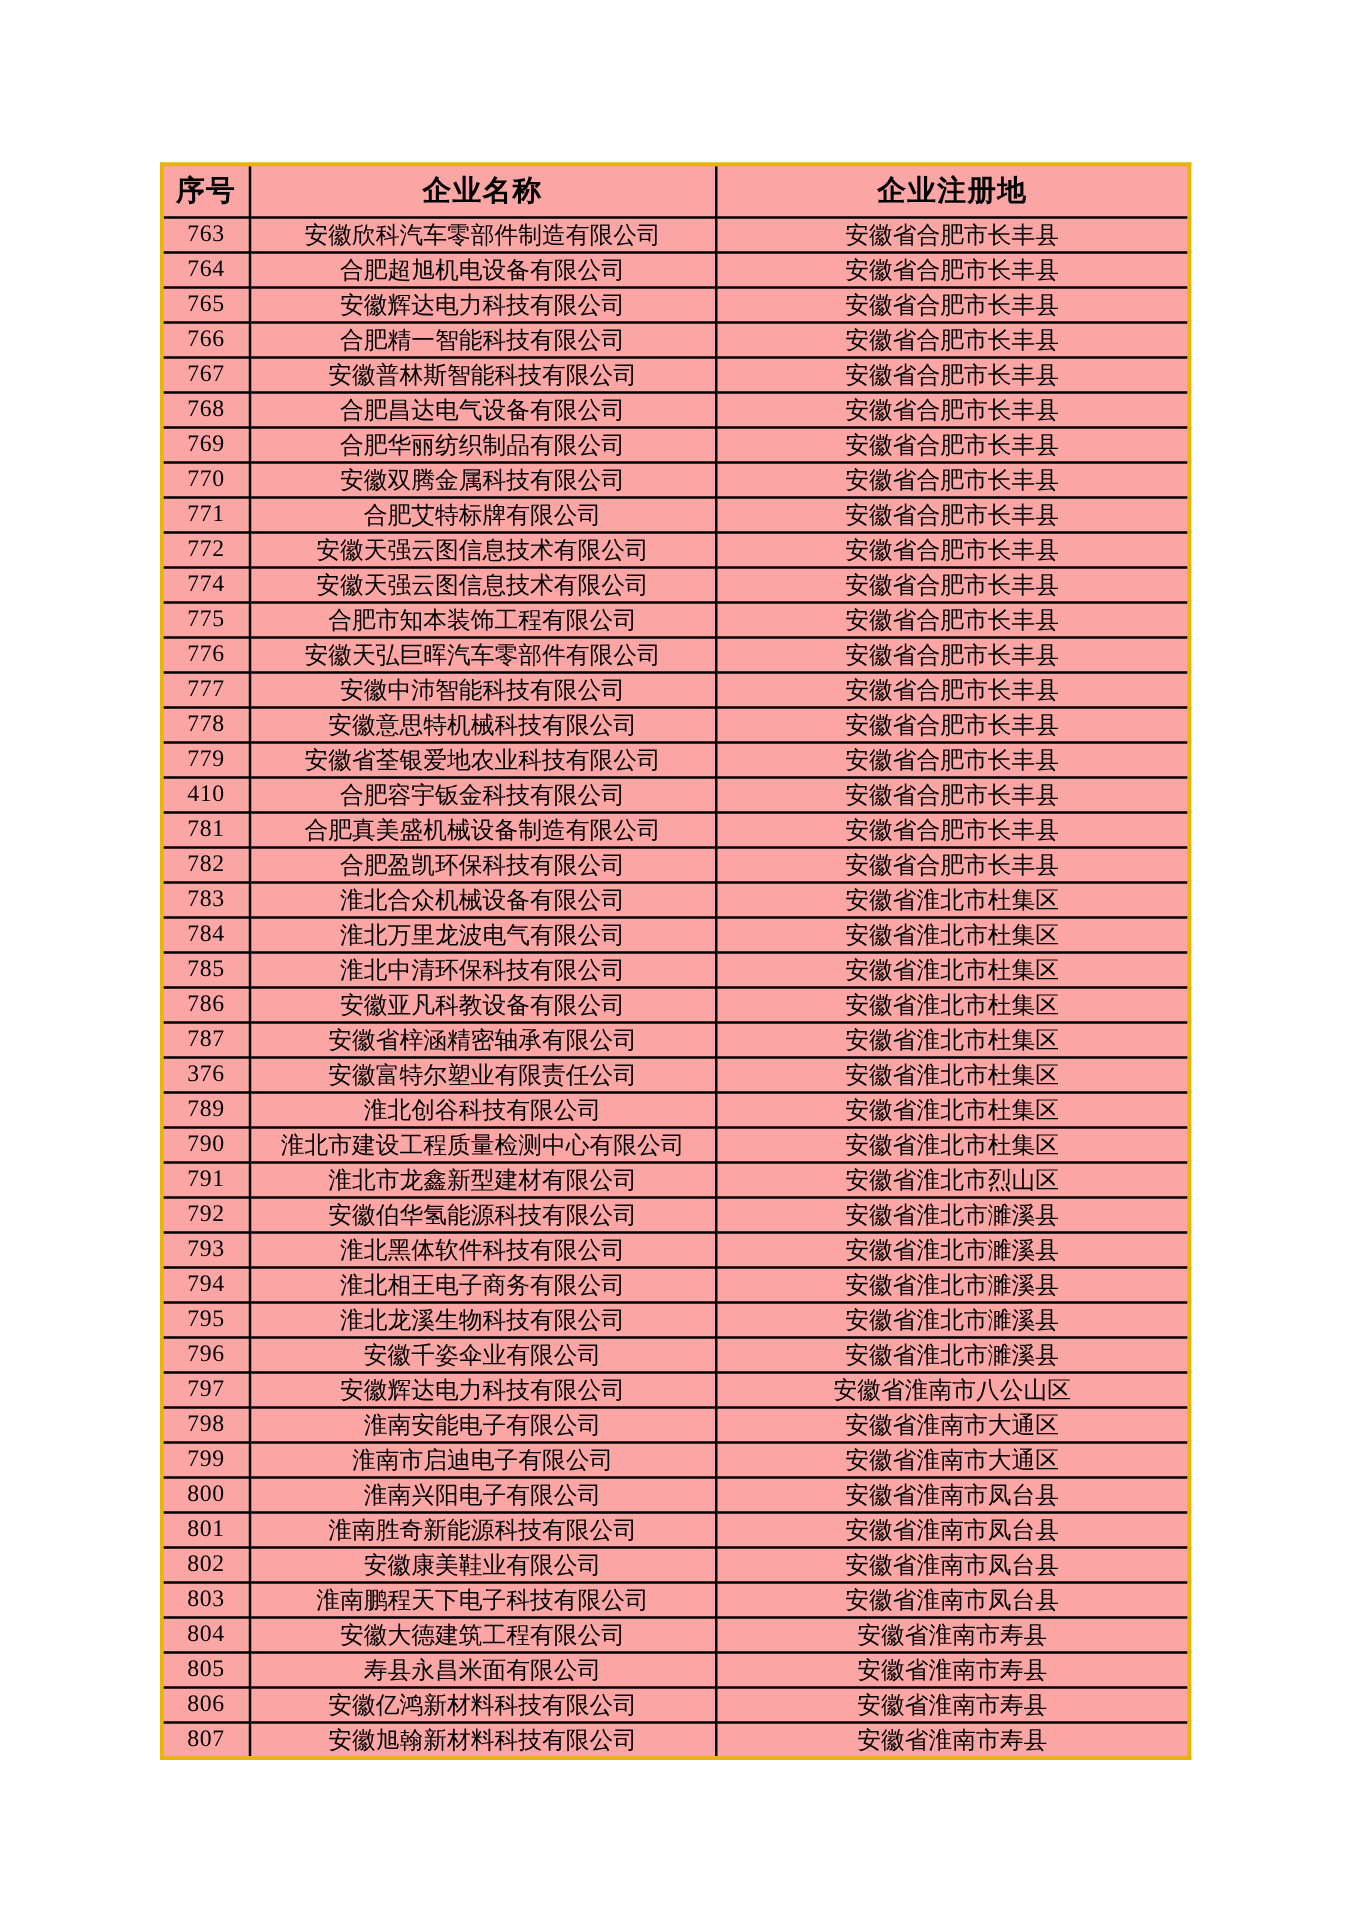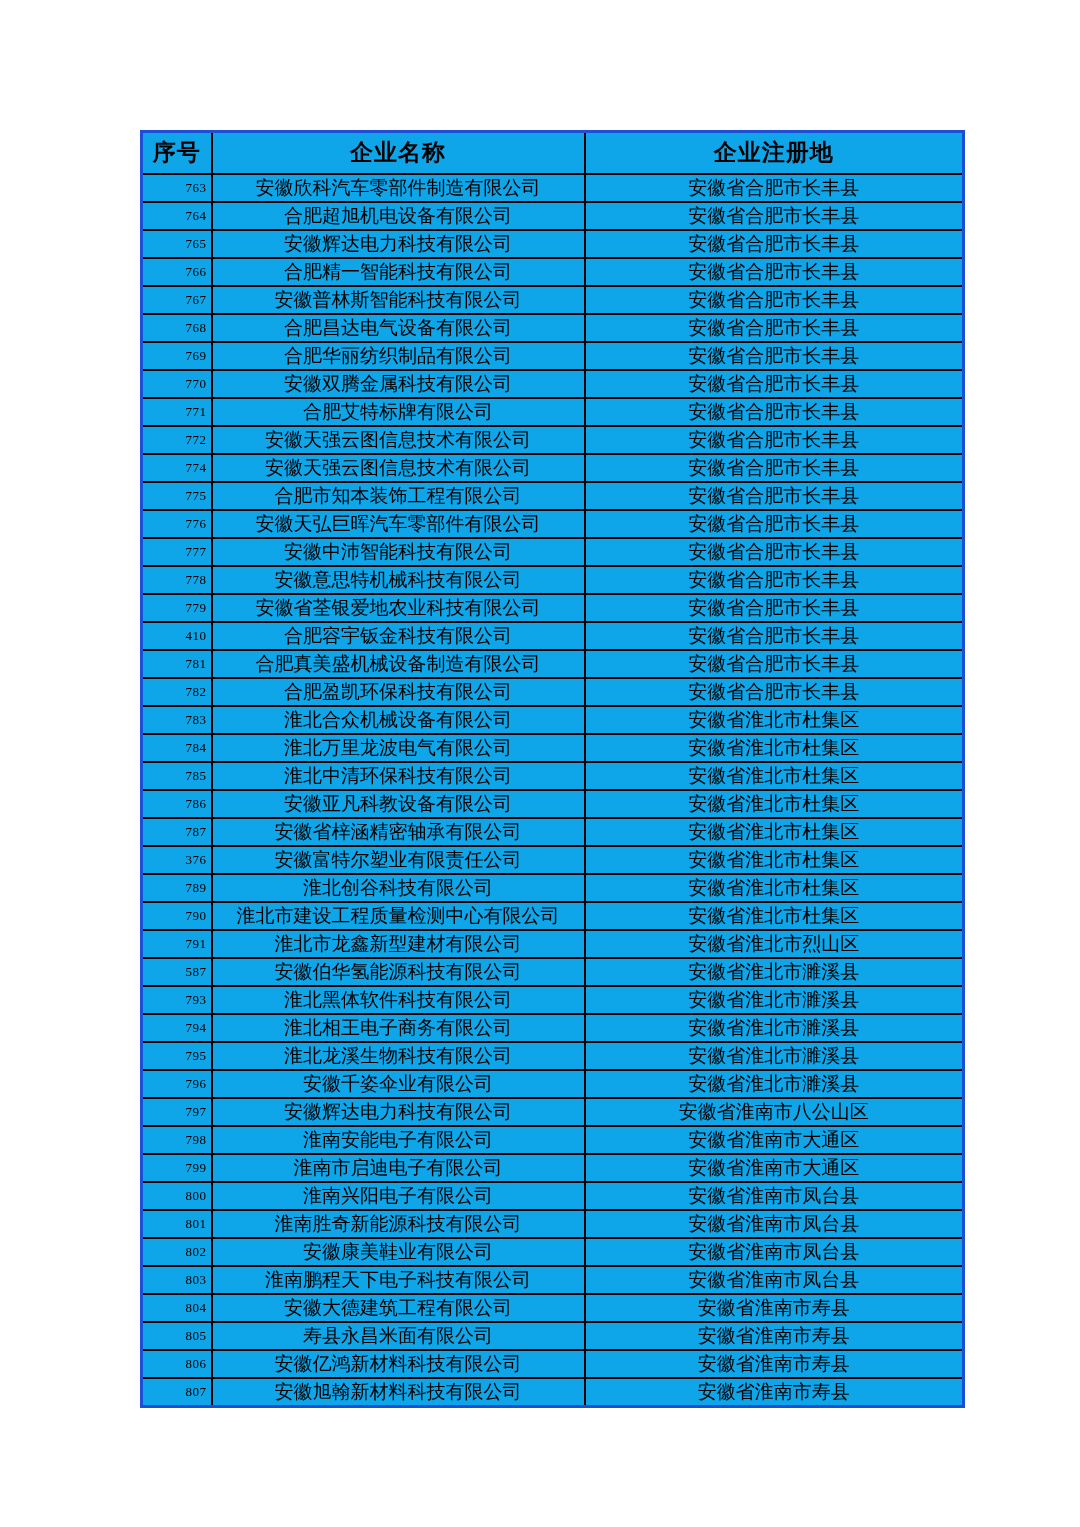--- a/index.html
+++ b/index.html
@@ -16,27 +16,27 @@
   }
   .page {
     position: absolute;
     top: 0; left: 0;
     width: 1080px;
     height: 1527px;
     background: #ffffff;
   }
   table.company-table {
     position: absolute;
-    left: 140px;
+    left: 128px;
     top: 130px;
     width: 822px;
     border-collapse: collapse;
     table-layout: fixed;
-    background: #0ea5e9;
-    border: 3px solid #1d4ed8;
+    background: #fca5a5;
+    border: 3px solid #eab308;
   }
   table.company-table col.col-serial { width: 70px; }
   table.company-table col.col-name   { width: 373px; }
   table.company-table col.col-place  { width: 379px; }
   table.company-table th,
   table.company-table td {
     border: 2px solid #000000;
     text-align: center;
     vertical-align: middle;
     padding: 0 4px;
@@ -52,23 +52,22 @@
     letter-spacing: 1px;
   }
   table.company-table tbody tr {
     height: 27px;
   }
   table.company-table td {
     font-size: 19px;
     font-weight: normal;
   }
   table.company-table td.serial {
-    font-size: 13px;
+    font-size: 19px;
     letter-spacing: 0.5px;
-    text-align: right;
   }
 </style>
 </head>
 <body>
 
 <div class="page">
   <table class="company-table">
     <colgroup>
       <col class="col-serial">
       <col class="col-name">
@@ -216,21 +215,21 @@
           <td class="serial">790</td>
           <td>淮北市建设工程质量检测中心有限公司</td>
           <td>安徽省淮北市杜集区</td>
         </tr>
         <tr>
           <td class="serial">791</td>
           <td>淮北市龙鑫新型建材有限公司</td>
           <td>安徽省淮北市烈山区</td>
         </tr>
         <tr>
-          <td class="serial">587</td>
+          <td class="serial">792</td>
           <td>安徽伯华氢能源科技有限公司</td>
           <td>安徽省淮北市濉溪县</td>
         </tr>
         <tr>
           <td class="serial">793</td>
           <td>淮北黑体软件科技有限公司</td>
           <td>安徽省淮北市濉溪县</td>
         </tr>
         <tr>
           <td class="serial">794</td>

